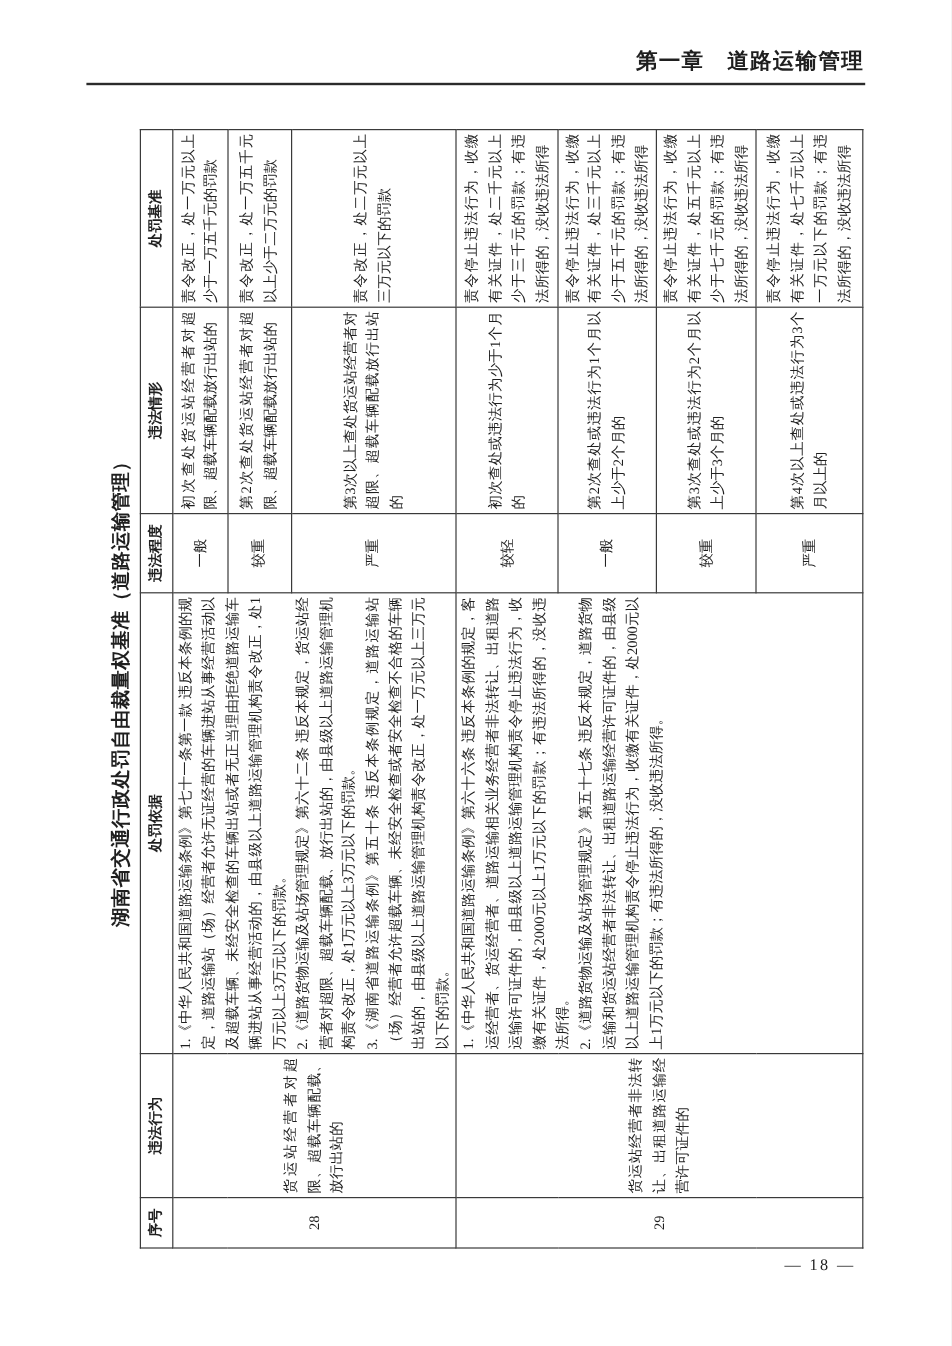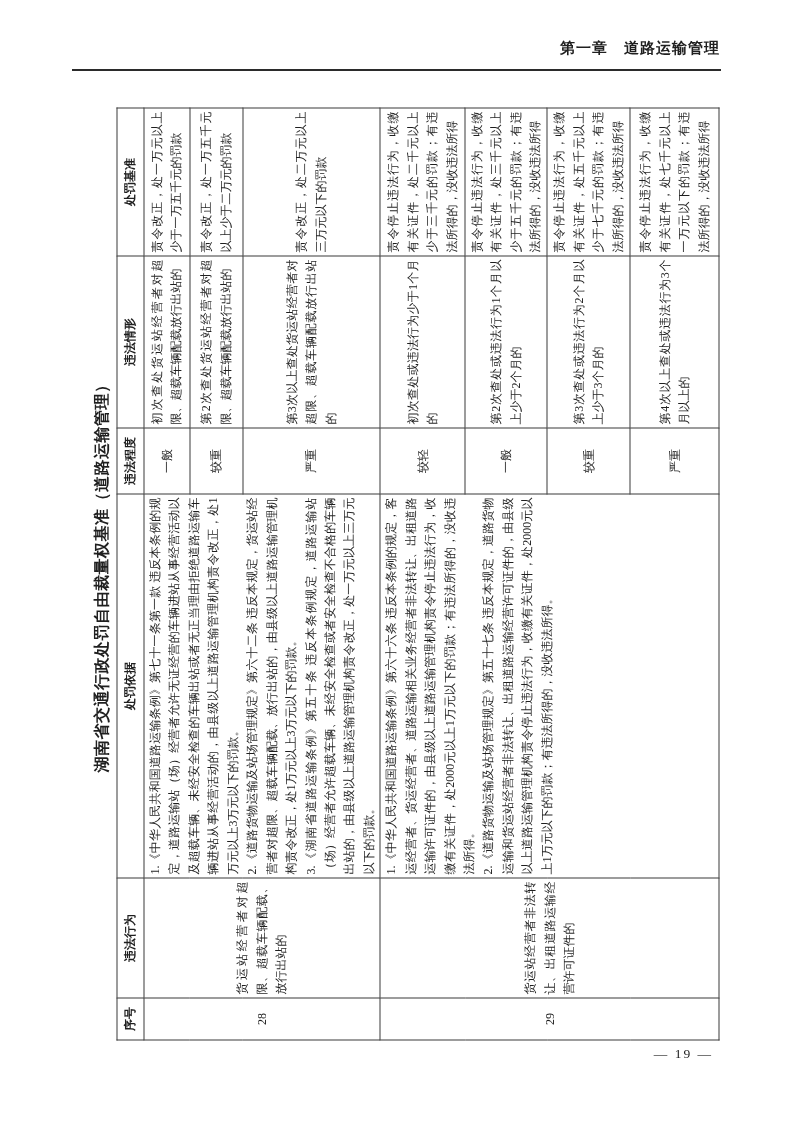--- a/index.html
+++ b/index.html
@@ -7,21 +7,21 @@
     position:relative;
     width:793px;height:1122px;
     background:#ffffff;
     overflow:hidden;
     font-family:"Liberation Serif","DejaVu Serif",serif;
     color:#1f1f1f;
   }
   
   .doc-header{
     position:absolute;top:39px;right:73px;
-    font-size:15px;font-weight:bold;letter-spacing:1px;margin-left:36px;
+    font-size:18px;font-weight:bold;letter-spacing:1px;margin-left:36px;
   }
   .header-rule{
     position:absolute;top:69px;left:72px;width:649px;height:2px;
     background:#2b2b2b;
   }
   .doc-footer{
     position:absolute;top:1046px;right:80px;
     font-size:13.5px;letter-spacing:2px;
   }
   
@@ -149,15 +149,15 @@
         </tr>
         <tr class="rh-29d">
           <td class="center">严重</td>
           <td class="circ">第4次以上查处或违法行为3个月以上的</td>
           <td class="std">责令停止违法行为，收缴有关证件，处七千元以上一万元以下的罚款；有违法所得的，没收违法所得</td>
         </tr>
       </tbody>
     </table>
   </div>
 
-  <div class="doc-footer">— 19 —</div>
+  <div class="doc-footer">— 18 —</div>
 
 </div>
 
 </body></html>

